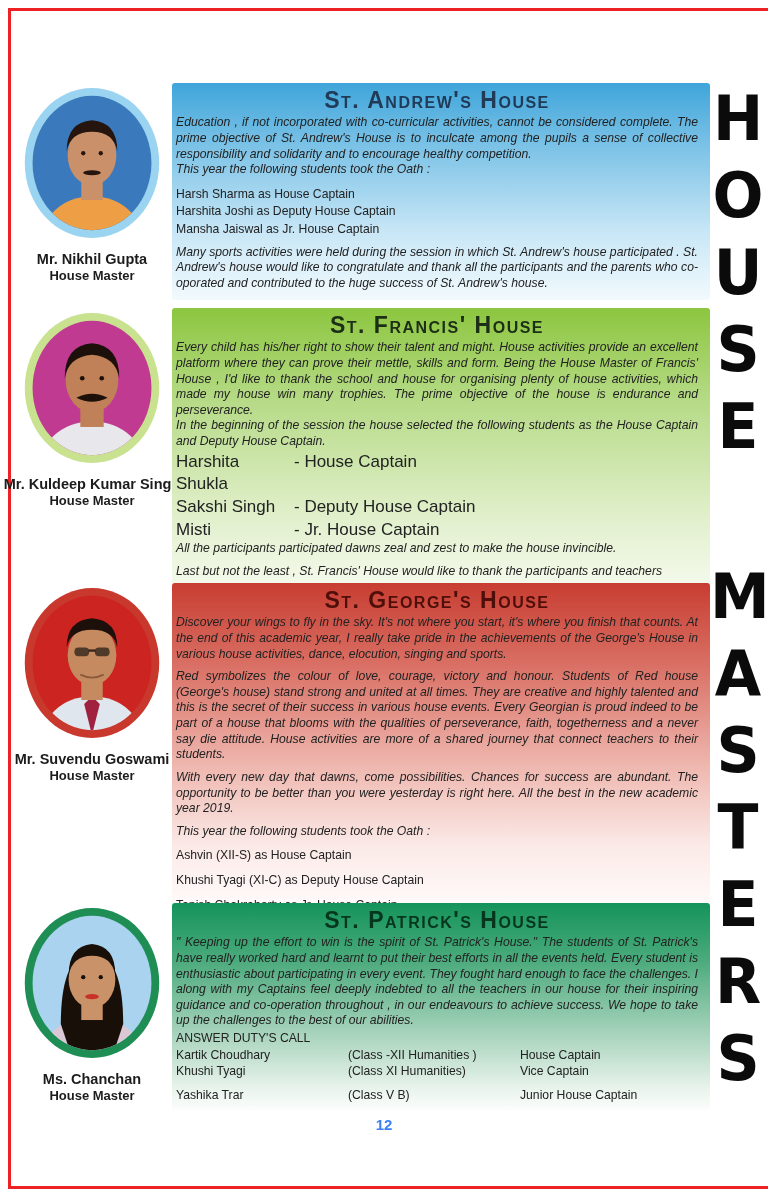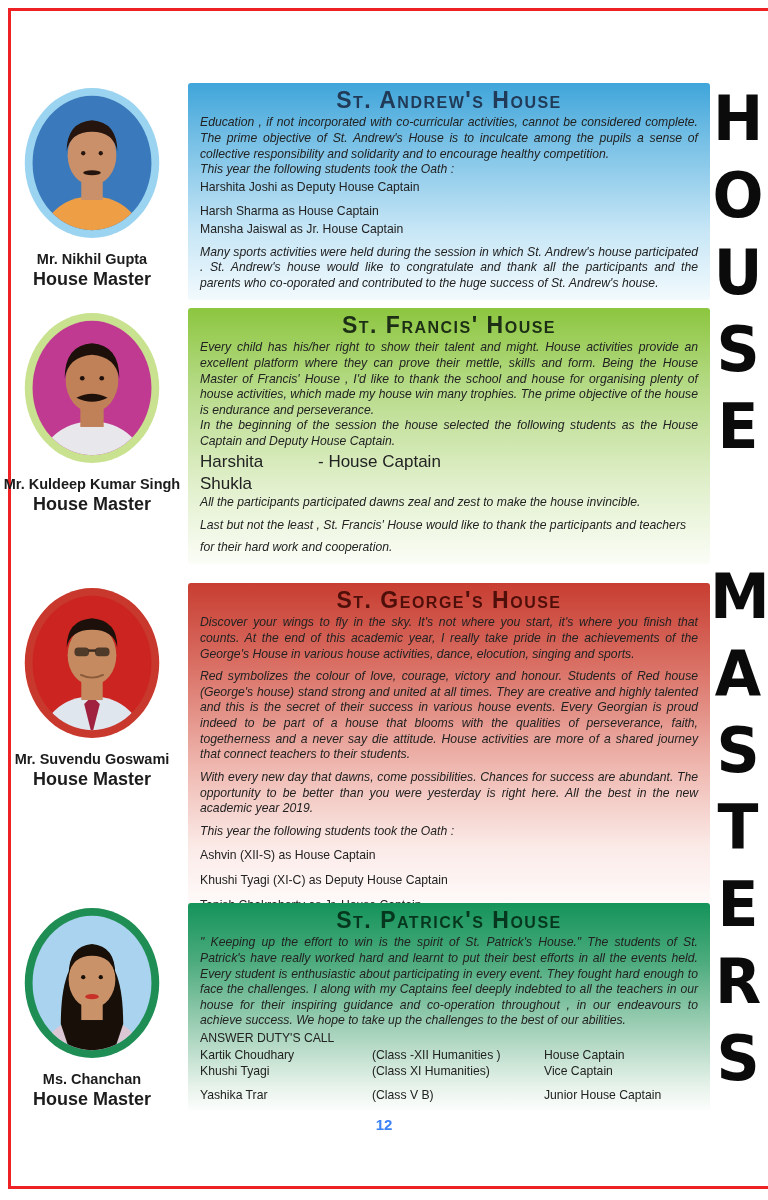--- a/index.html
+++ b/index.html
@@ -9,23 +9,23 @@
     background:#ffffff; font-family:"Liberation Sans", sans-serif; color:#222;
   }
   .frame-left { position:absolute; left:8px; top:8px; height:1181px; width:3px; background:#ee2224; }
   .frame-top  { position:absolute; left:8px; top:8px; width:760px; height:3px; background:#ee2224; }
   .frame-bottom { position:absolute; left:8px; top:1186px; width:760px; height:3px; background:#ee2224; }
 
   .section { position:absolute; left:16px; width:694px; display:flex; align-items:flex-start; }
   .left-col { width:152px; flex:0 0 152px; display:flex; flex-direction:column; align-items:center; }
   .avatar { display:block; margin-top:4px; }
   .master-name { margin-top:11px; font-size:14.5px; font-weight:bold; color:#1c1c1c; text-align:center; white-space:nowrap; line-height:1.25; }
-  .master-role { font-size:18px; font-weight:bold; color:#1c1c1c; text-align:center; line-height:1.25; }
-
-  .panel { flex:1; margin-left:20px; border-radius:3px; padding:4px 12px 8px 12px; }
+  .master-role { font-size:13px; font-weight:bold; color:#1c1c1c; text-align:center; line-height:1.25; }
+
+  .panel { flex:1; margin-left:4px; border-radius:3px; padding:4px 12px 8px 4px; }
   .panel-title { text-align:center; font-weight:bold; font-variant:small-caps;
                  font-size:23px; letter-spacing:1.5px; line-height:1.15; margin-bottom:2px; }
   .panel p { margin:0; font-size:12.2px; line-height:1.28; text-align:justify;font-style:italic; }
   .panel .gap { margin-top:7px; }
   .plainline { text-align:left !important; }
   .oath-line { font-size:12.2px; line-height:1.28; margin-top:2px; }
   .oath-line.spread { margin-top:9px; }
 
   .panel-blue   { background:linear-gradient(to bottom,#3fa5da 0%,#79c1e6 28%,#c7e6f6 68%,#f2fafd 100%); min-height:195px; }
   .panel-blue .panel-title { color:#203a57; }
@@ -75,22 +75,22 @@
         <ellipse cx="70" cy="88" rx="9" ry="2.6" fill="#26150e"></ellipse>
       </g>
     </svg>
     <div class="master-name">Mr. Nikhil Gupta</div>
     <div class="master-role">House Master</div>
   </div>
   <div class="panel panel-blue">
     <div class="panel-title">St. Andrew's House</div>
     <p>Education , if not incorporated with co-curricular activities, cannot be considered complete. The prime objective of St. Andrew's House is to inculcate among the pupils a sense of collective responsibility and solidarity and to encourage healthy competition.</p>
     <p class="plainline">This year the following students took the Oath :</p>
+    <div class="oath-line spread">Harsh Sharma as House Captain</div>
     <div class="oath-line">Harshita Joshi as Deputy House Captain</div>
-    <div class="oath-line spread">Harsh Sharma as House Captain</div>
     <div class="oath-line">Mansha Jaiswal as Jr. House Captain</div>
     <p class="gap">Many sports activities were held during the session in which St. Andrew's house participated . St. Andrew's house would like to congratulate and thank all the participants and the parents who co-oporated and contributed to the huge success of St. Andrew's house.</p>
   </div>
 </div>
 
 <div class="section" style="top:308px">
   <div class="left-col">
     <svg class="avatar" width="138" height="152" viewBox="0 0 140 156">
       <ellipse cx="70" cy="78" rx="69" ry="77" fill="#c9e290"></ellipse>
       <ellipse cx="70" cy="78" rx="61" ry="69" fill="#bf3a90"></ellipse>
@@ -110,20 +110,28 @@
     <div class="master-name">Mr. Kuldeep Kumar Singh</div>
     <div class="master-role">House Master</div>
   </div>
   <div class="panel panel-green">
     <div class="panel-title">St. Francis' House</div>
     <p>Every child has his/her right to show their talent and might. House activities provide an excellent platform where they can prove their mettle, skills and form. Being the House Master of Francis' House , I'd like to thank the school and house for organising plenty of house activities, which made my house win many trophies. The prime objective of the house is endurance and perseverance.</p>
     <p>In the beginning of the session the house selected the following students as the House Captain and Deputy House Captain.</p>
     <div class="captain-row">
       <span class="c-name">Harshita Shukla</span>
       <span>- House Captain</span>
+    </div>
+    <div class="captain-row">
+      <span class="c-name">Sakshi Singh</span>
+      <span>- Deputy House Captain</span>
+    </div>
+    <div class="captain-row">
+      <span class="c-name">Misti</span>
+      <span>- Jr. House Captain</span>
     </div>
     <p class="plainline">All the participants participated dawns zeal and zest to make the house invincible.</p>
     <p class="gap plainline">Last but not the least , St. Francis' House would like to thank the participants and teachers</p>
     <p class="gap plainline">for their hard work and cooperation.</p>
   </div>
 </div>
 
 <div class="section" style="top:583px">
   <div class="left-col">
     <svg class="avatar" width="138" height="152" viewBox="0 0 140 156">

